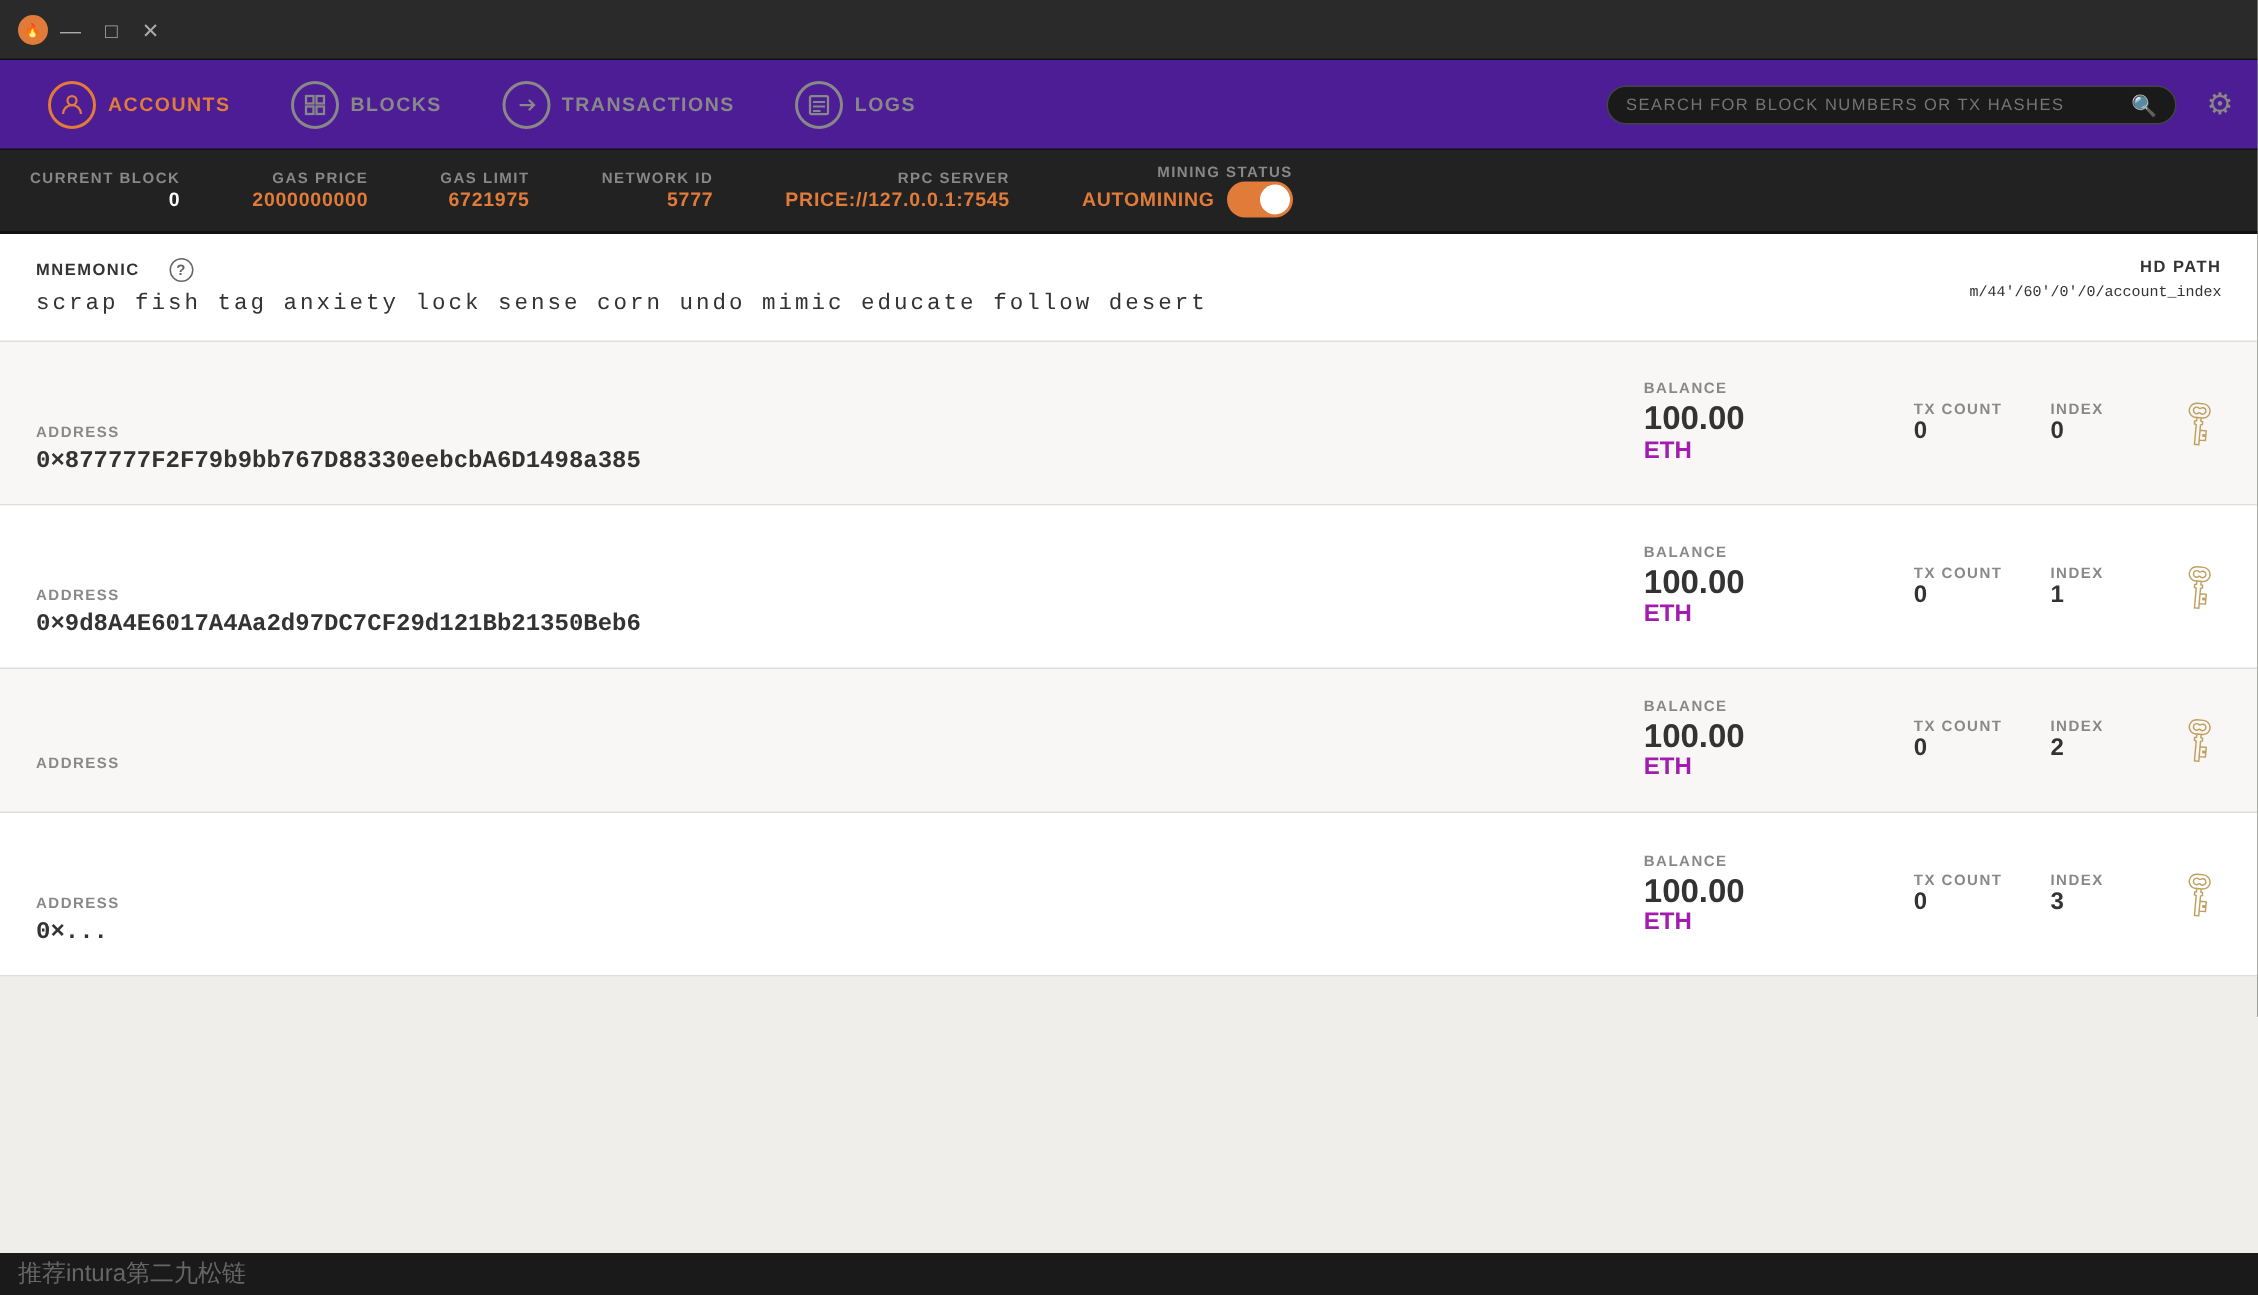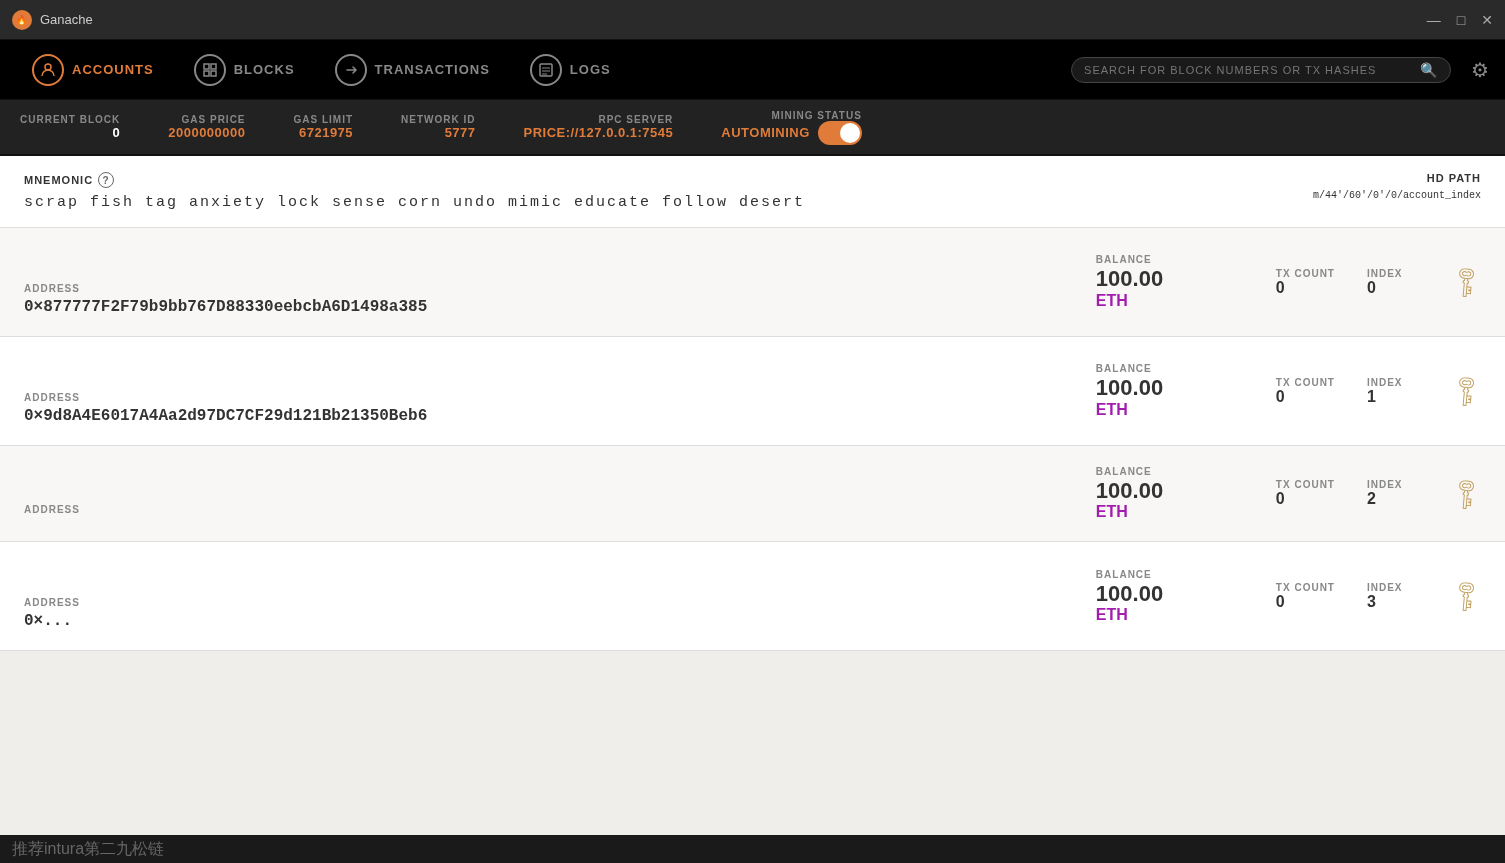--- a/index.html
+++ b/index.html
@@ -42,21 +42,21 @@
       color: #aaa;
       font-size: 14px;
       cursor: pointer;
       background: none;
       border: none;
       color: #aaa;
     }
 
     
     .topnav {
-      background: #000000;
+      background: #4c1d95;
       height: 60px;
       display: flex;
       align-items: center;
       padding: 0 16px;
       gap: 8px;
       border-bottom: 1px solid #111;
     }
     .nav-item {
       display: flex;
       align-items: center;
@@ -175,21 +175,21 @@
       padding: 16px 24px;
       border-bottom: 1px solid #ddd;
       display: flex;
       justify-content: space-between;
       align-items: flex-start;
     }
     .mnemonic-left {}
     .mnemonic-label {
       display: flex;
       align-items: center;
-      gap: 5px;
+      gap: 20px;
       font-size: 11px;
       font-weight: bold;
       color: #333;
       letter-spacing: 1px;
       margin-bottom: 6px;
     }
     .help-icon {
       width: 16px; height: 16px;
       border-radius: 50%;
       border: 1px solid #666;
@@ -313,21 +313,20 @@
       color: #666;
     }
   </style>
 </head>
 <body>
 
 <div class="titlebar">
   <div class="titlebar-logo">
     <span style="color:#fff;font-size:9px;">🔥</span>
   </div>
-  <span class="titlebar-title">Ganache</span>
   <div class="titlebar-controls">
     <button class="titlebar-btn">—</button>
     <button class="titlebar-btn">□</button>
     <button class="titlebar-btn">✕</button>
   </div>
 </div>
 
 <div class="topnav">
   <div class="nav-item active">
     <div class="nav-icon">

